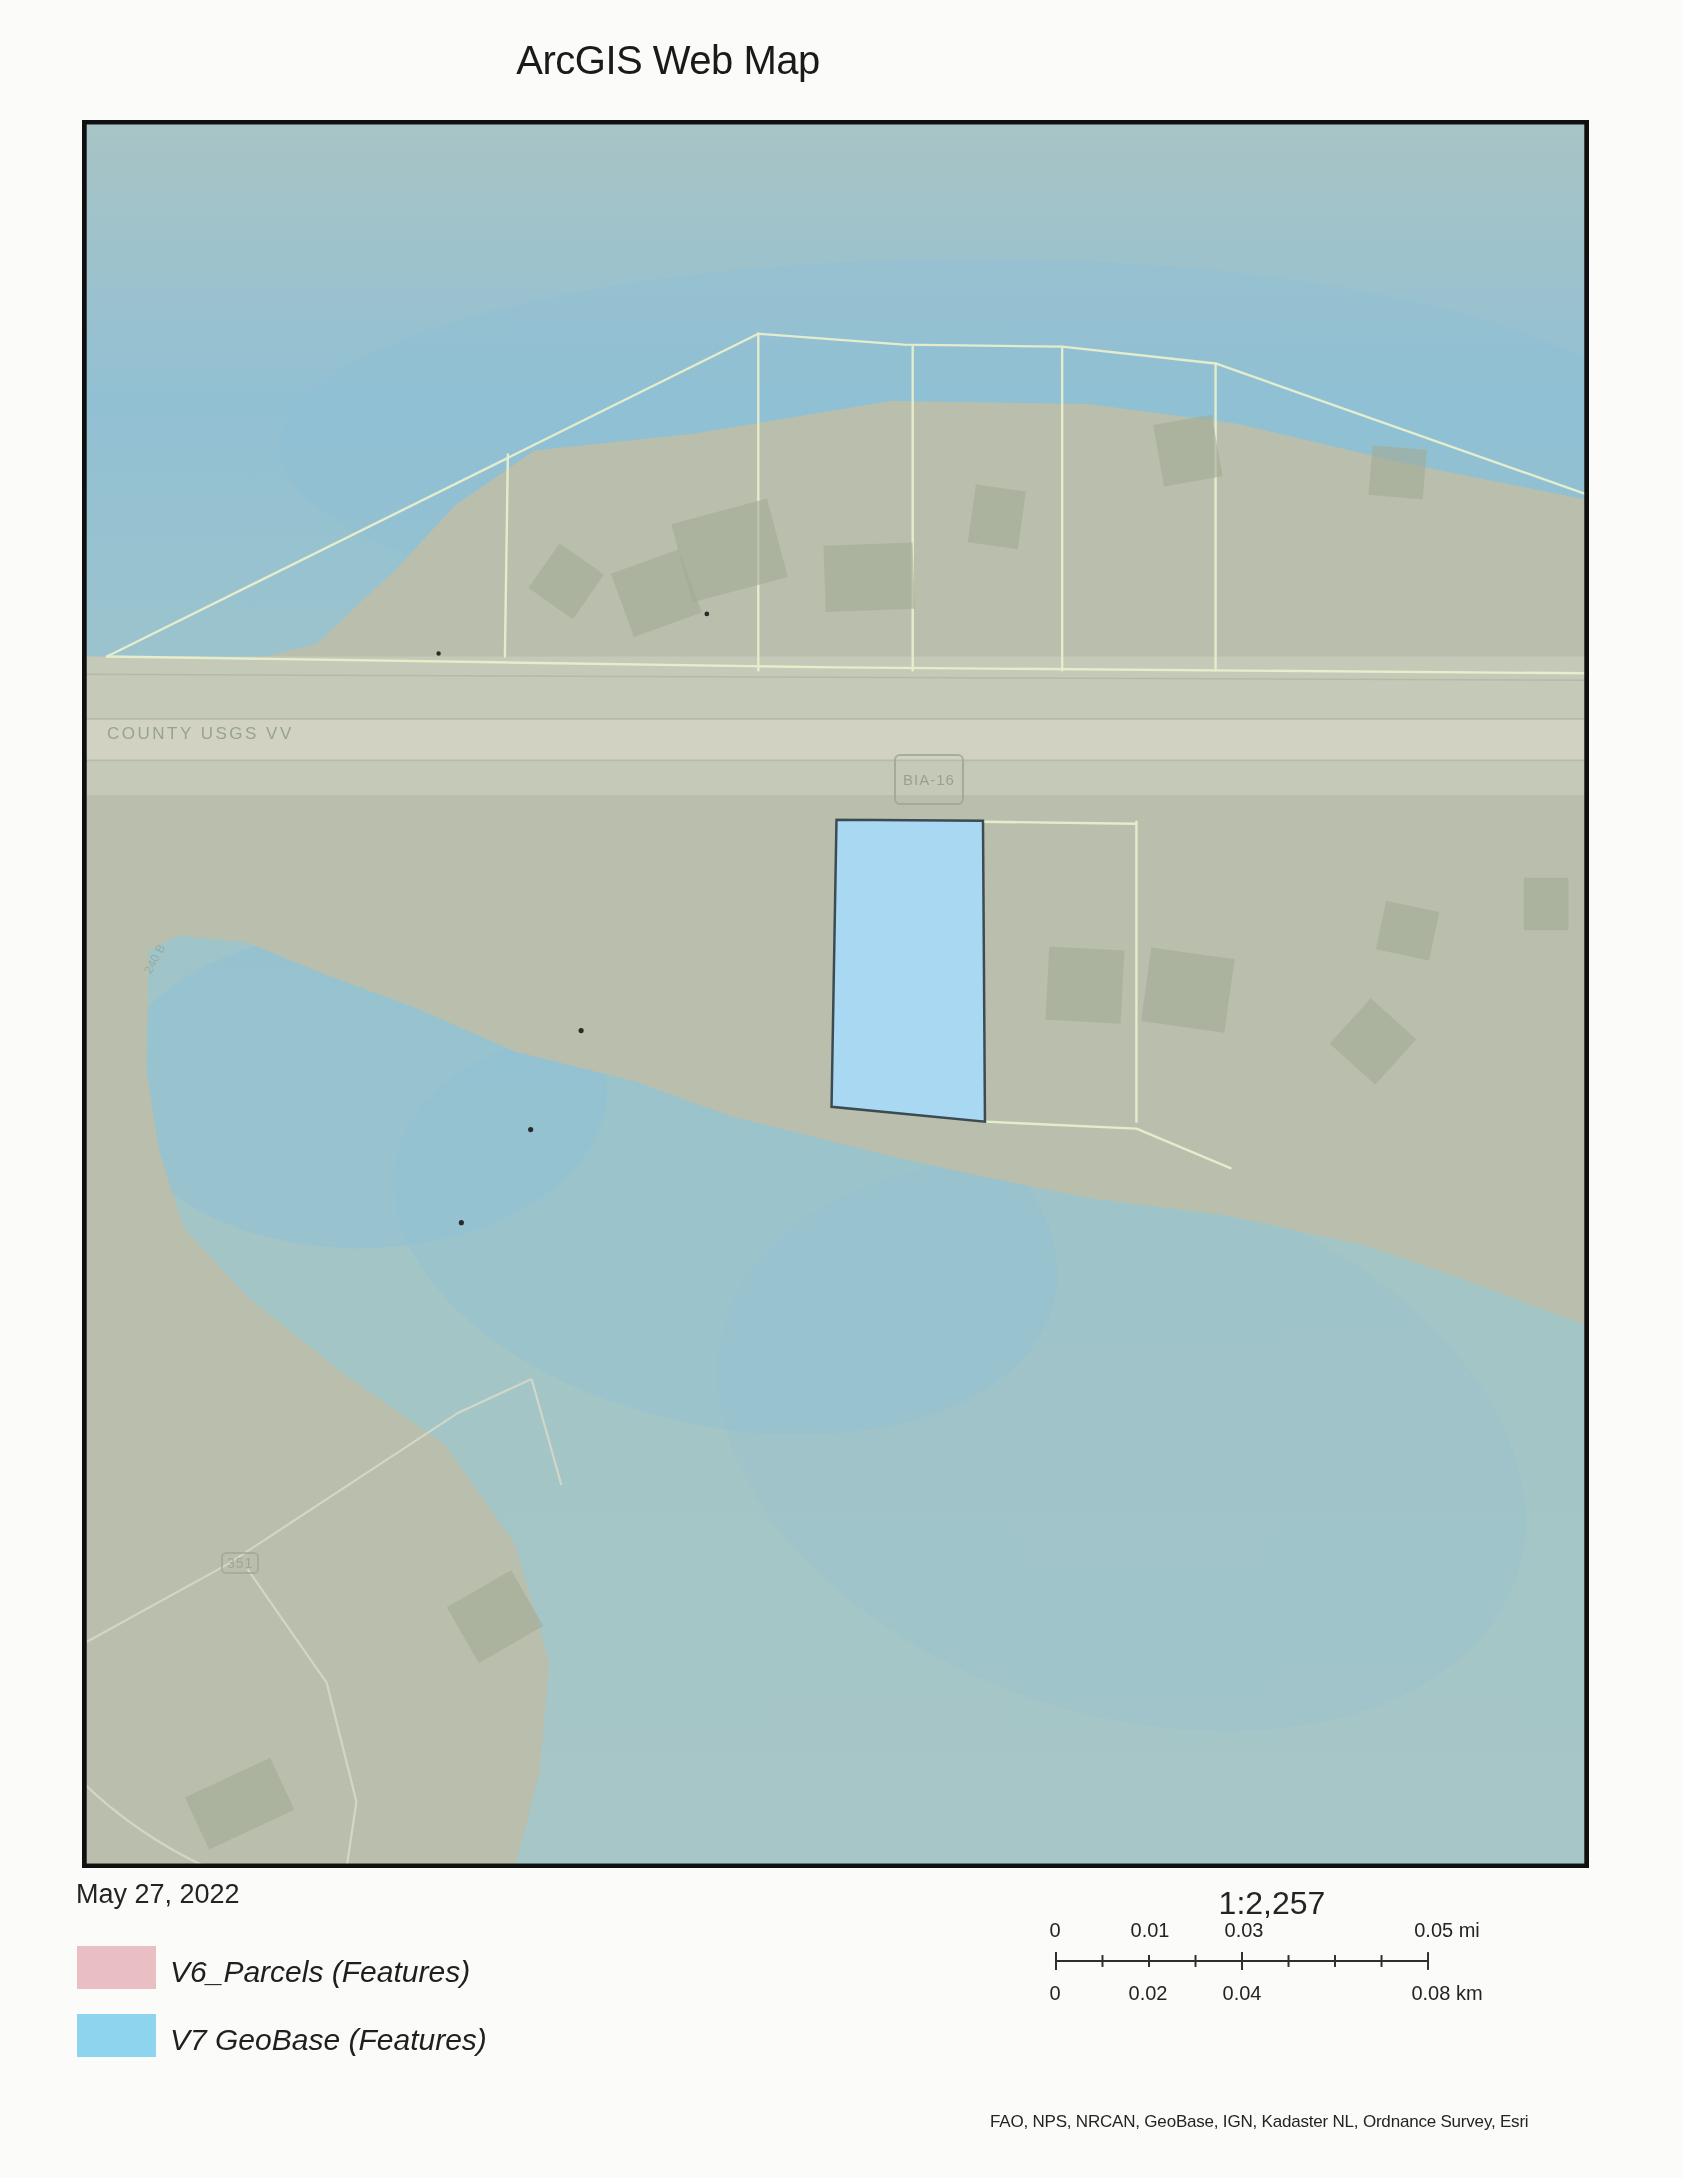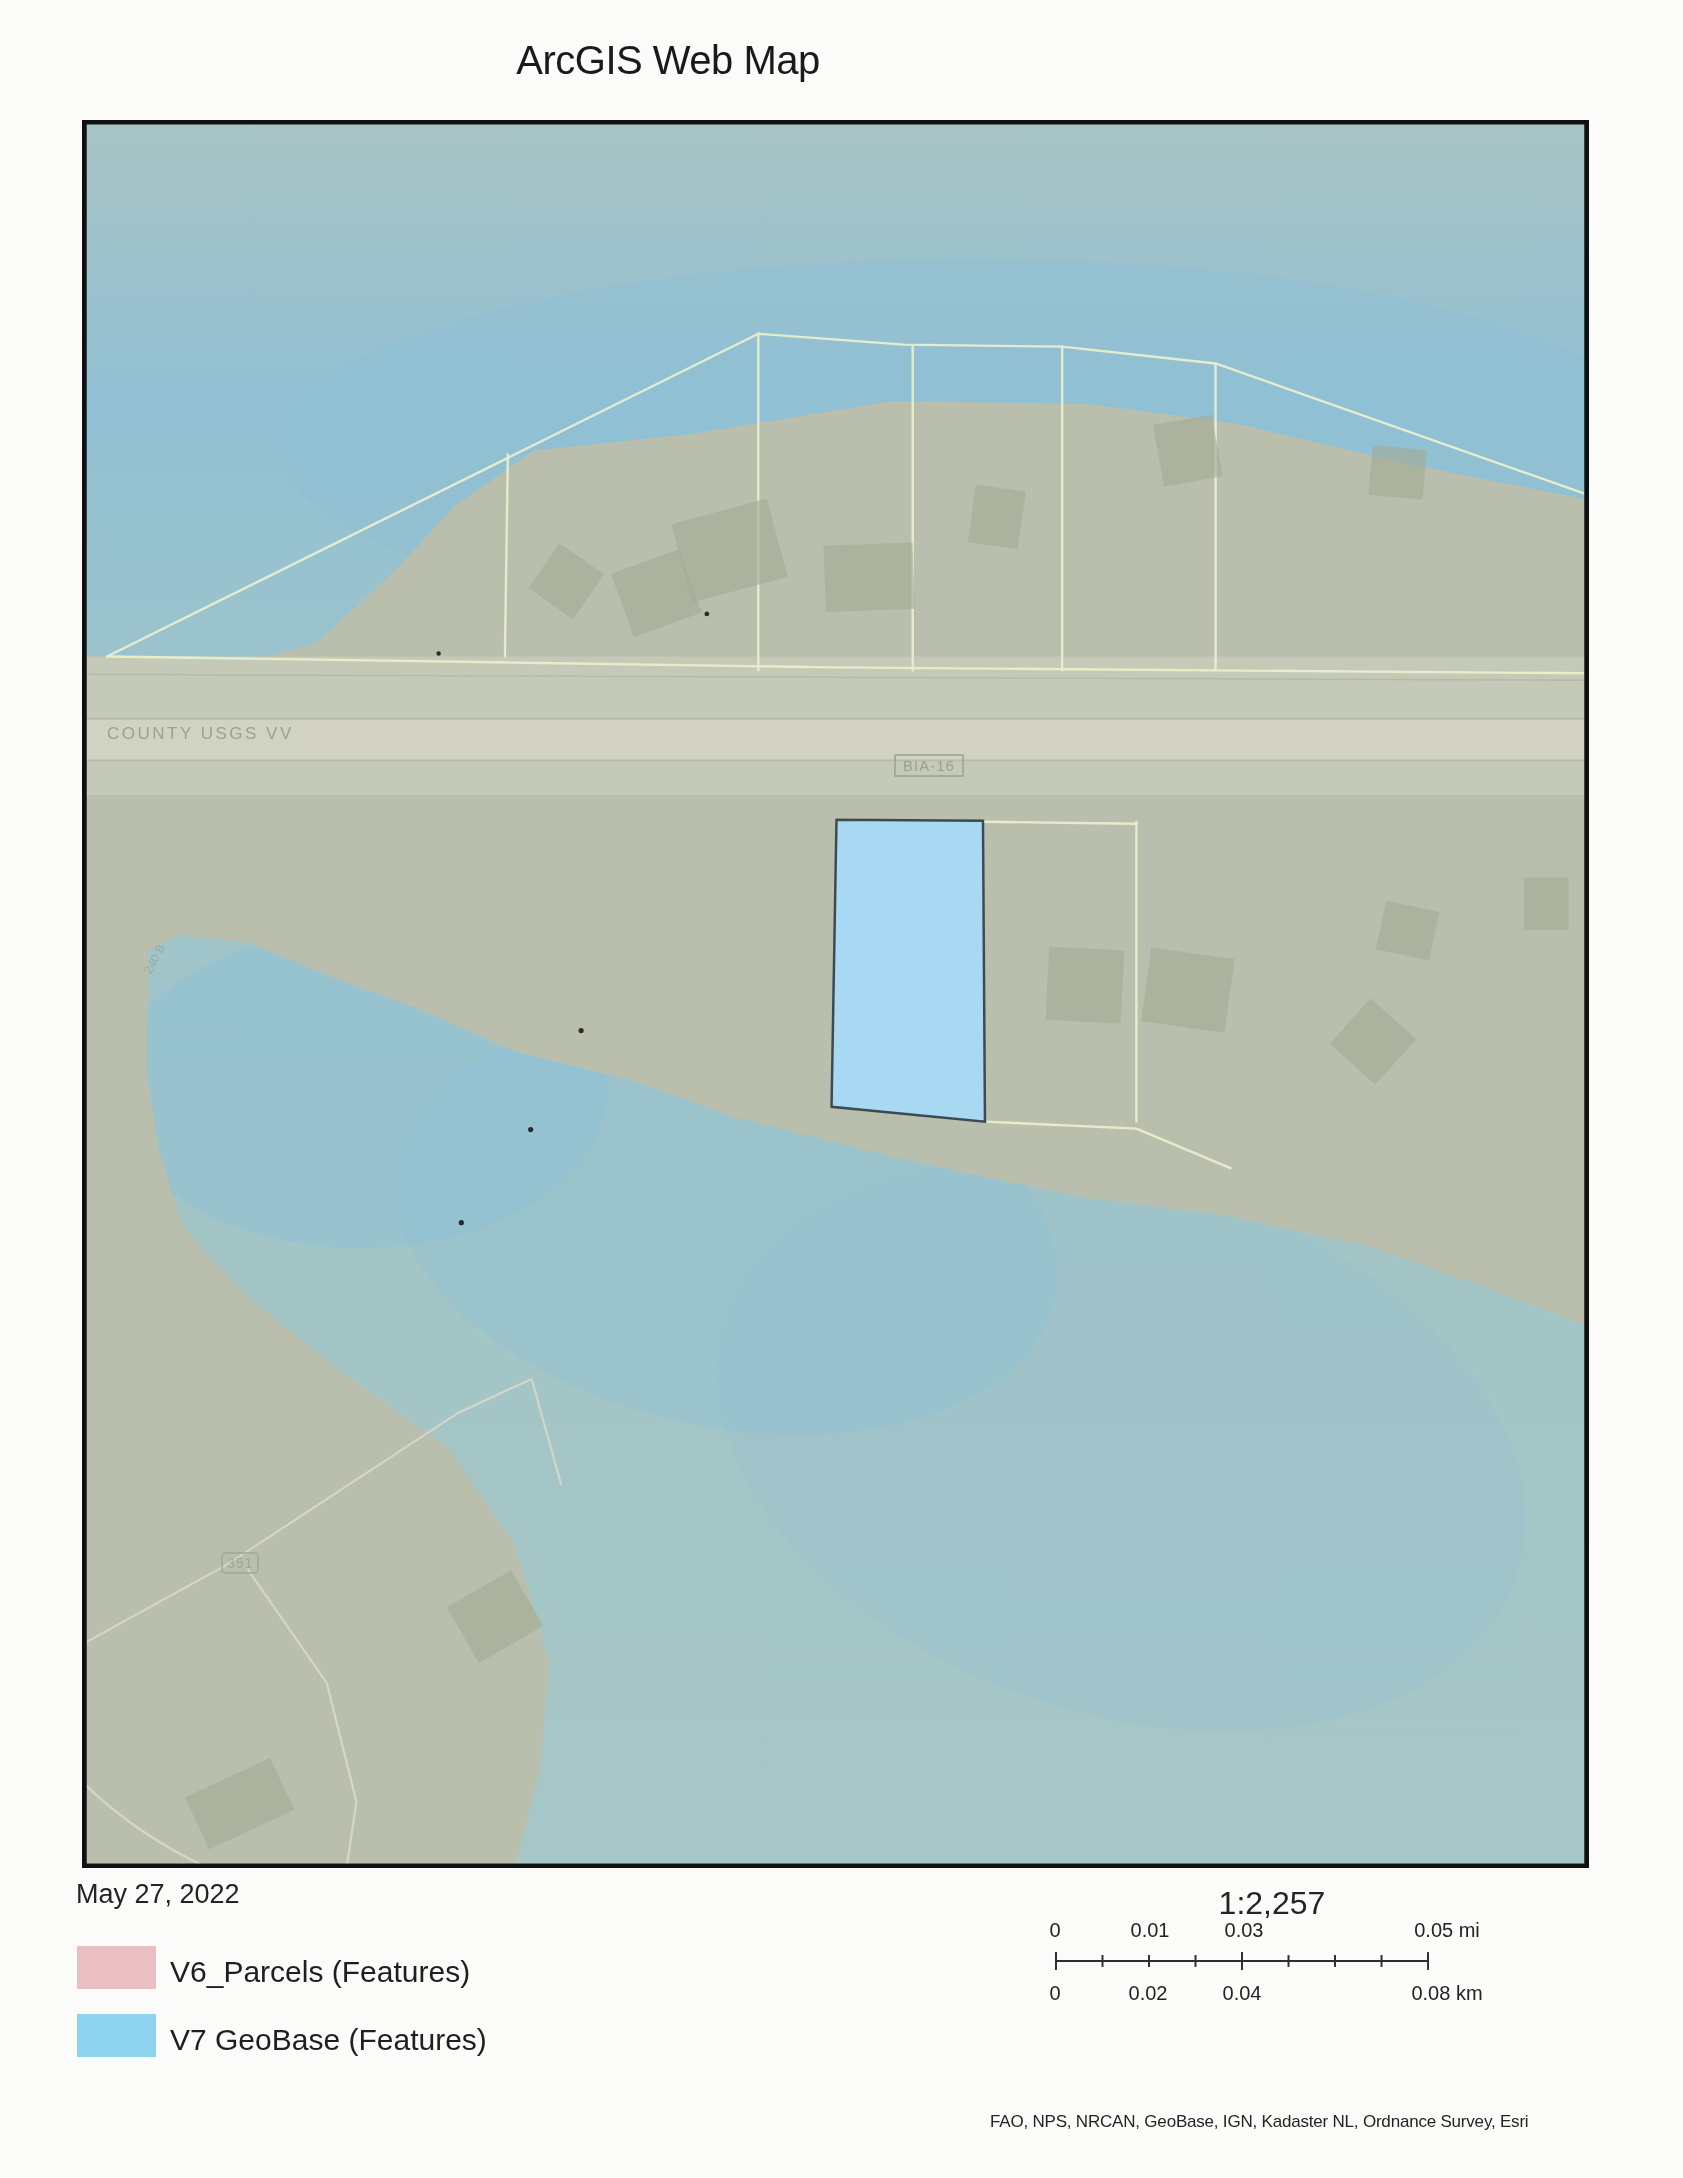--- a/index.html
+++ b/index.html
@@ -7,27 +7,27 @@
         font-family:"Liberation Sans","DejaVu Sans",sans-serif;color:#1d1d1d;}
   
   #title{position:absolute;left:371px;top:38px;width:594px;text-align:center;
          font-size:40px;letter-spacing:-0.5px;color:#1a1a1a;}
   
   #map{position:absolute;left:82px;top:120px;width:1507px;height:1748px;}
   #map svg{position:absolute;left:0;top:0;filter:blur(0.5px);}
   .maplabel{position:absolute;white-space:nowrap;}
   #lbl-county{left:25px;top:604px;font-size:17px;letter-spacing:2.5px;color:#94a092;opacity:.95;}
   #lbl-bia{left:812px;top:634px;font-size:15px;letter-spacing:1px;color:#8d978a;
-           border:2px solid #9aa696;border-radius:1px;padding:1px 7px;opacity:.8;text-align:center;}
+           border:2px solid #9aa696;border-radius:6px;padding:15px 7px;opacity:.8;text-align:center;}
   #lbl-351{left:139px;top:1432px;font-size:14px;letter-spacing:1px;color:#969e90;
            border:2px solid #a0a89a;border-radius:5px;padding:1px 4px;opacity:.75;}
   #lbl-240b{left:57px;top:832px;font-size:12px;color:#9aa498;transform:rotate(-62deg);opacity:.8;}
   
   #date{position:absolute;left:76px;top:1879px;font-size:27px;color:#242424;}
-  .legend-item{position:absolute;left:77px;}
+  .legend-item{position:absolute;left:77px;font-style:italic;}
   .legend-swatch{position:absolute;left:0;top:0;width:79px;height:43px;}
   .legend-label{position:absolute;left:93px;top:9px;font-size:30px;color:#1f1f1f;white-space:nowrap;}
   #legend-0{top:1946px;width:495px;height:50px;}
   #legend-1{top:2014px;width:495px;height:50px;}
   #scale-ratio{position:absolute;left:1173px;top:1885px;width:198px;text-align:center;
                font-size:32px;color:#242424;}
   .tick-label{position:absolute;font-size:20px;color:#242424;transform:translateX(-50%);white-space:nowrap;}
   #mi-row .tick-label{top:0;}
   #mi-row{position:absolute;left:0;top:1919px;width:1683px;height:24px;}
   #km-row{position:absolute;left:0;top:1982px;width:1683px;height:24px;}

